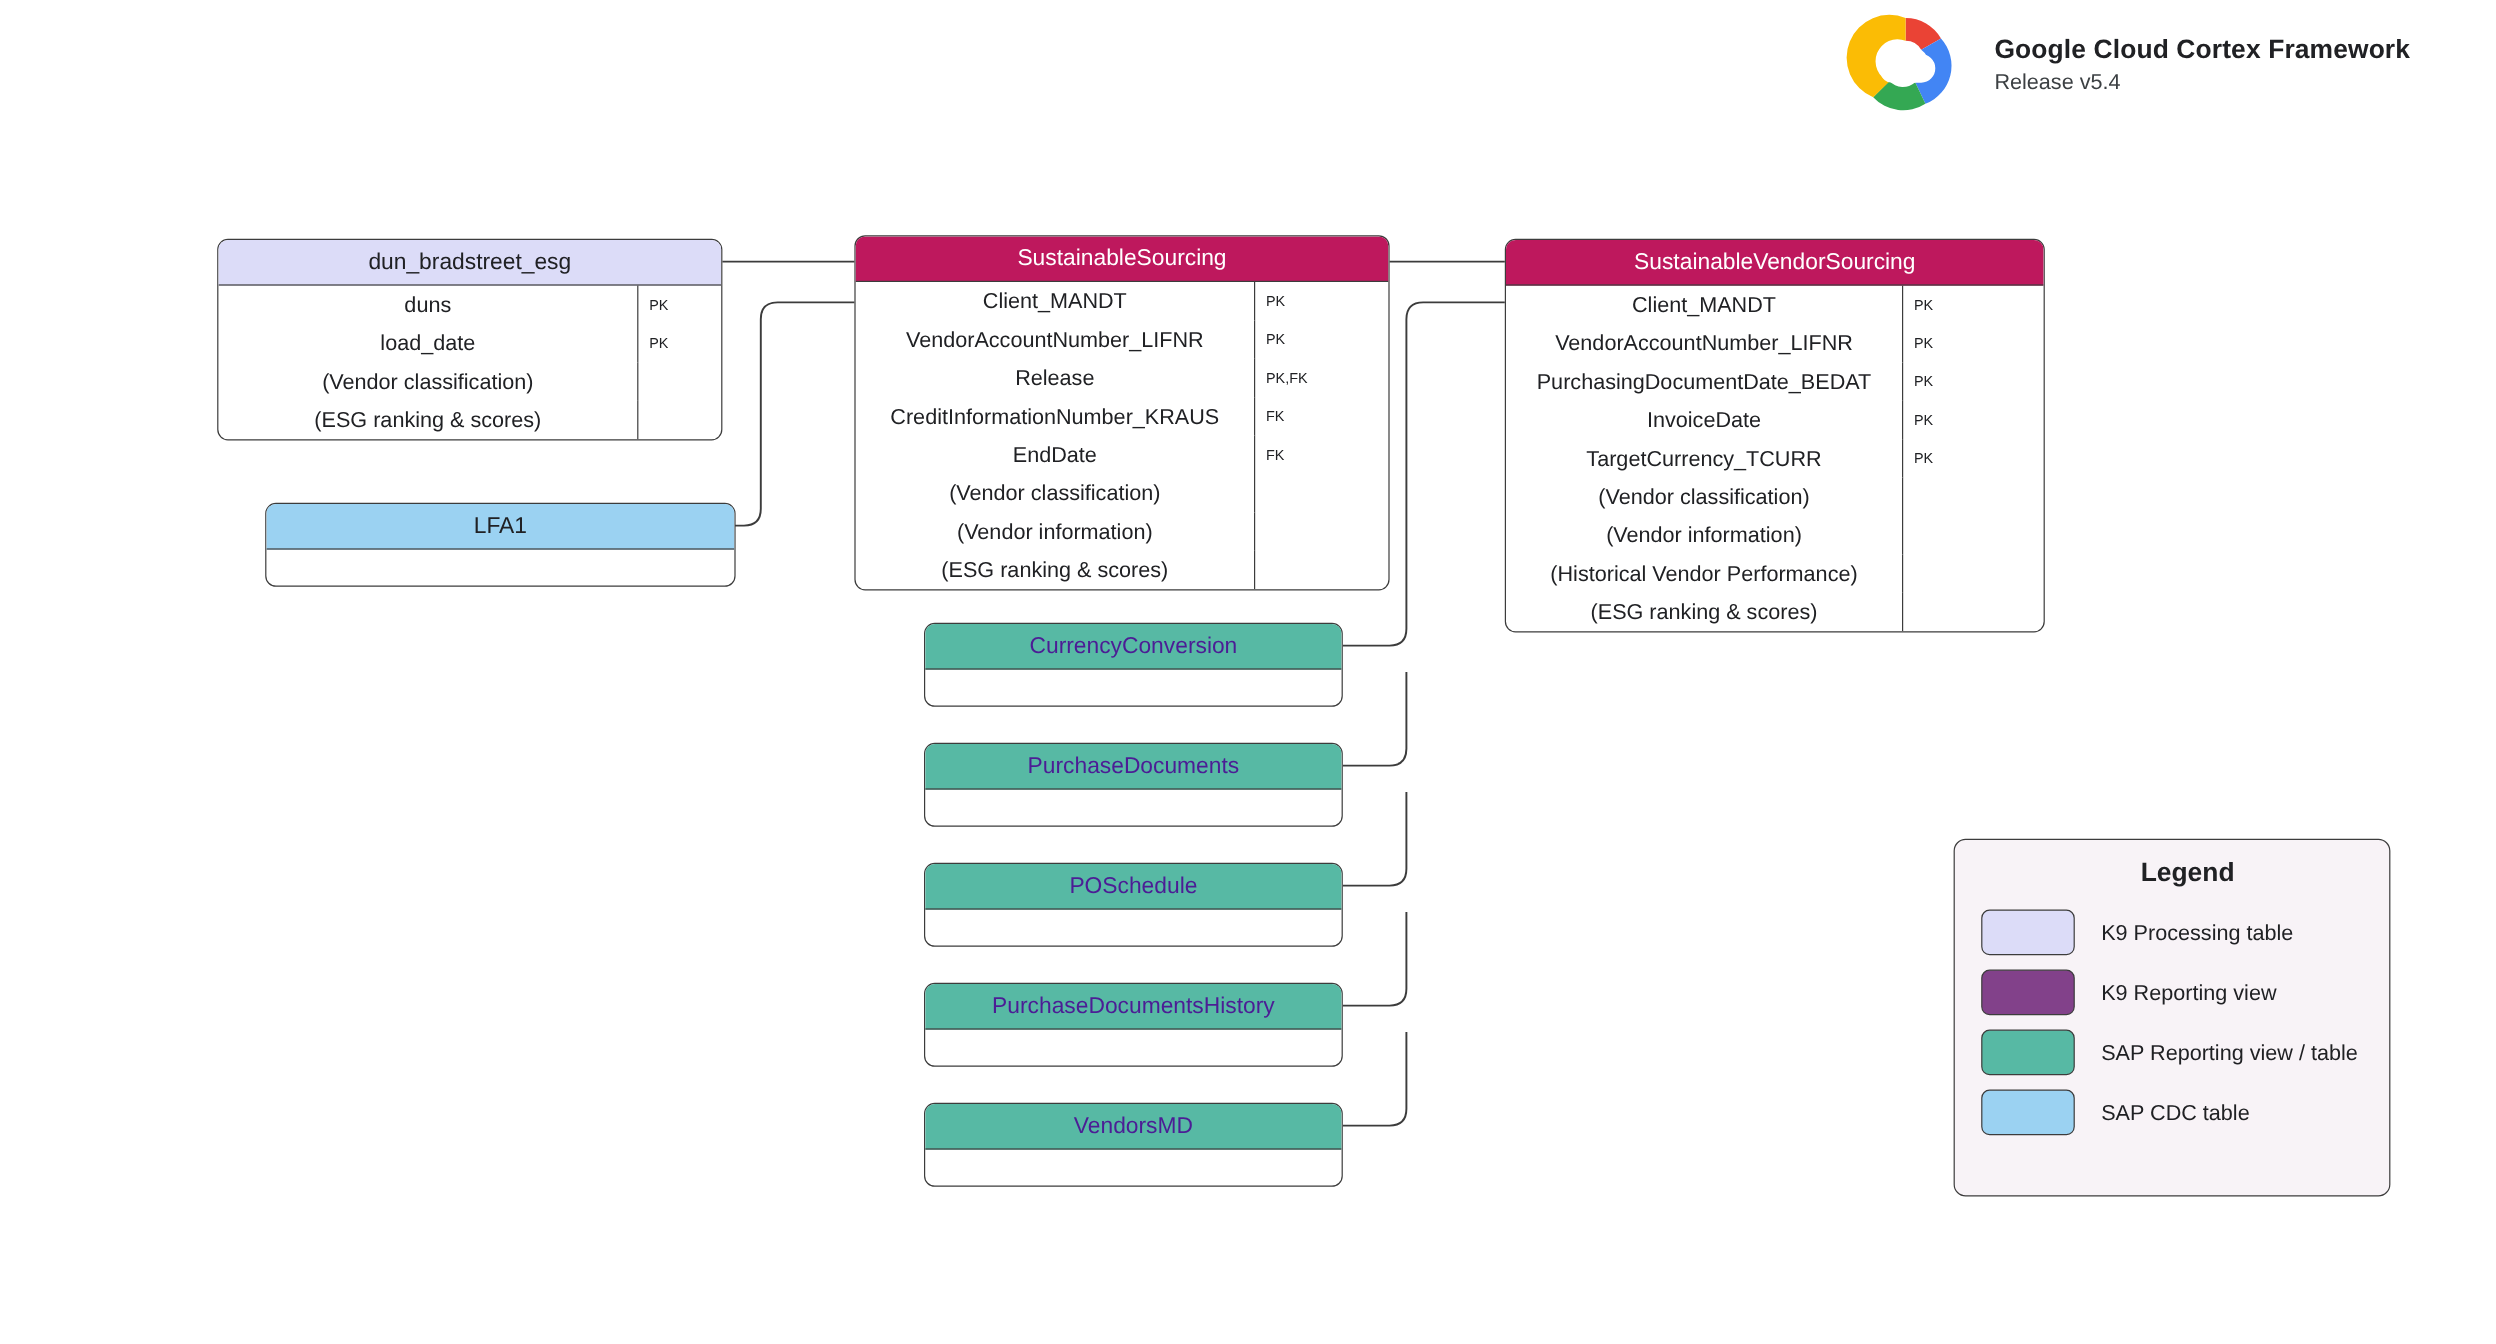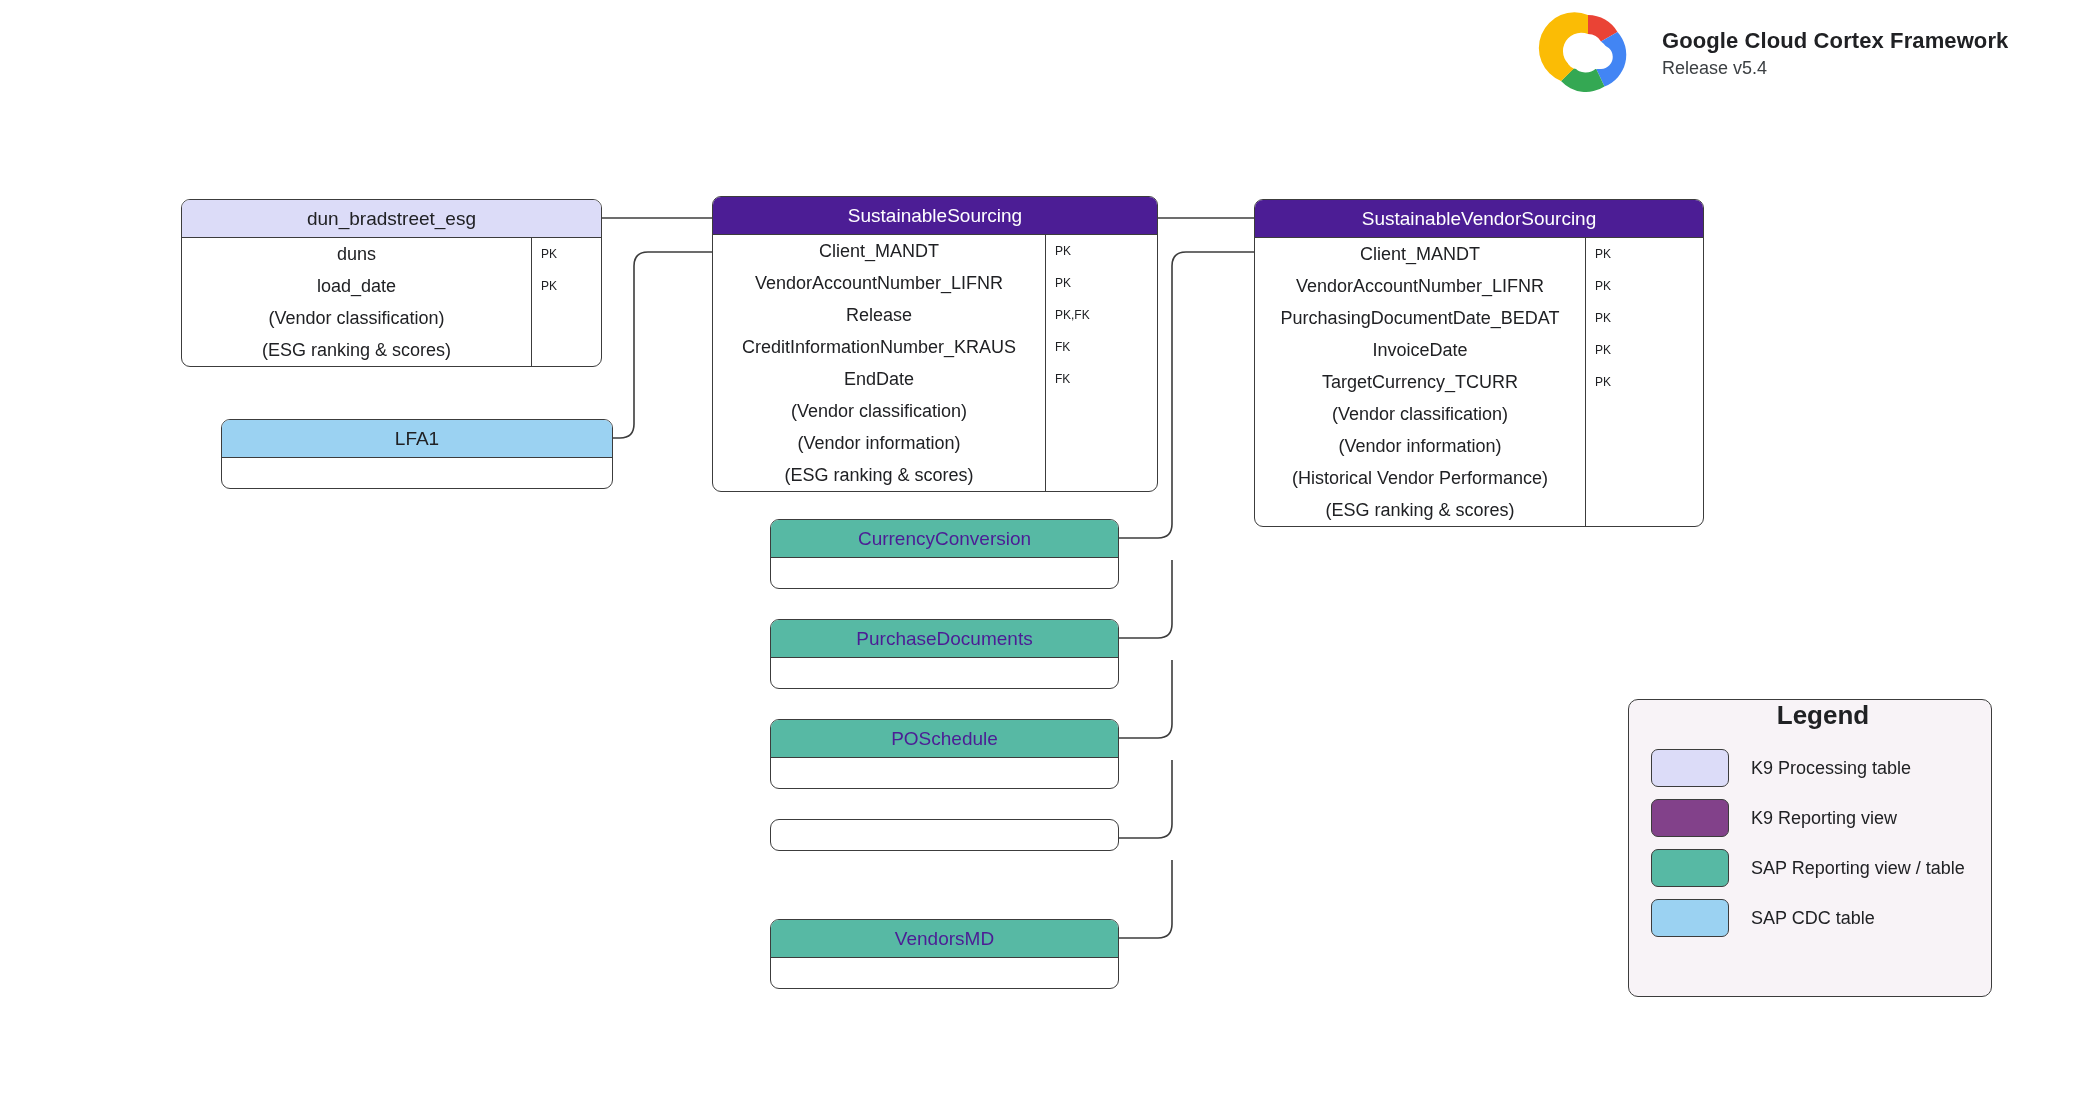--- a/index.html
+++ b/index.html
@@ -91,42 +91,43 @@
     border-left: 1.4px solid #3c3c3c;
     height: 32px;
     line-height: 32px;
     white-space: nowrap;
   }
   
   .entity.has-keys .entity-body { position: relative; }
 
   
   .hdr-k9proc   { background: #dcdcf8; color: #202124; }
-  .hdr-k9view   { background: #4c1d95; color: #ffffff; }
+  .hdr-k9view   { background: #be185d; color: #ffffff; }
   .hdr-sapcdc   { background: #9bd2f2; color: #202124; }
   .hdr-sapview  { background: #57b9a4; color: #4c1d95; }
 
   .empty-body { height: 30px; }
 
   
   #legend {
     position: absolute;
     left: 1628px;
     top: 699px;
     width: 364px;
     height: 298px;
     box-sizing: border-box;
     background: #f8f3f7;
     border: 1.4px solid #3c3c3c;
     border-radius: 10px;
   }
   .legend-title {
     text-align: center;
-    font-size: 26px;
+    font-size: 22px;
     font-weight: bold;
+    margin-top: 14px;
     margin-left: 26px;
     color: #202124;
   }
   .legend-rows { margin-top: 12px; }
   .legend-row {
     display: flex;
     align-items: center;
     height: 50px;
     padding-left: 22px;
     gap: 22px;
@@ -293,20 +294,21 @@
   <div class="entity-header hdr-sapview">PurchaseDocuments</div>
   <div class="entity-body empty-body"></div>
 </div>
 
 <div class="entity" style="left:770px; top:719px; width:349px;">
   <div class="entity-header hdr-sapview">POSchedule</div>
   <div class="entity-body empty-body"></div>
 </div>
 
 <div class="entity" style="left:770px; top:819px; width:349px;">
+  <div class="entity-header hdr-sapview">PurchaseDocumentsHistory</div>
   <div class="entity-body empty-body"></div>
 </div>
 
 <div class="entity" style="left:770px; top:919px; width:349px;">
   <div class="entity-header hdr-sapview">VendorsMD</div>
   <div class="entity-body empty-body"></div>
 </div>
 
 <div id="legend">
   <div class="legend-title">Legend</div>

